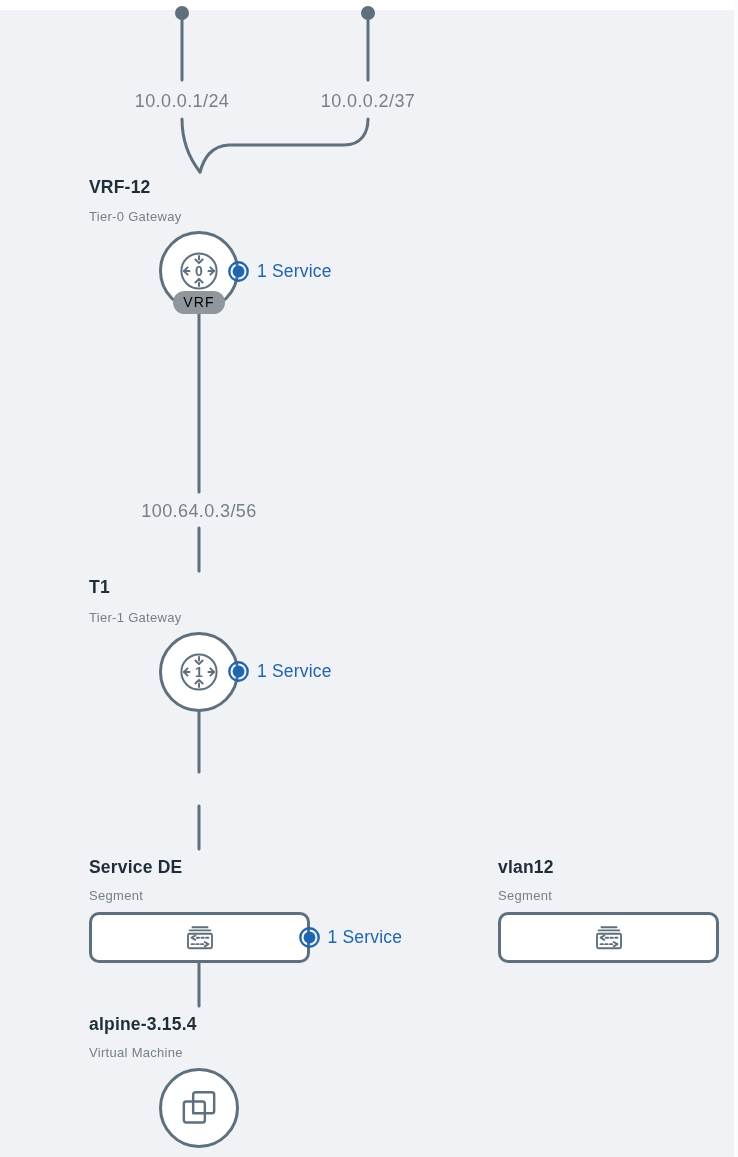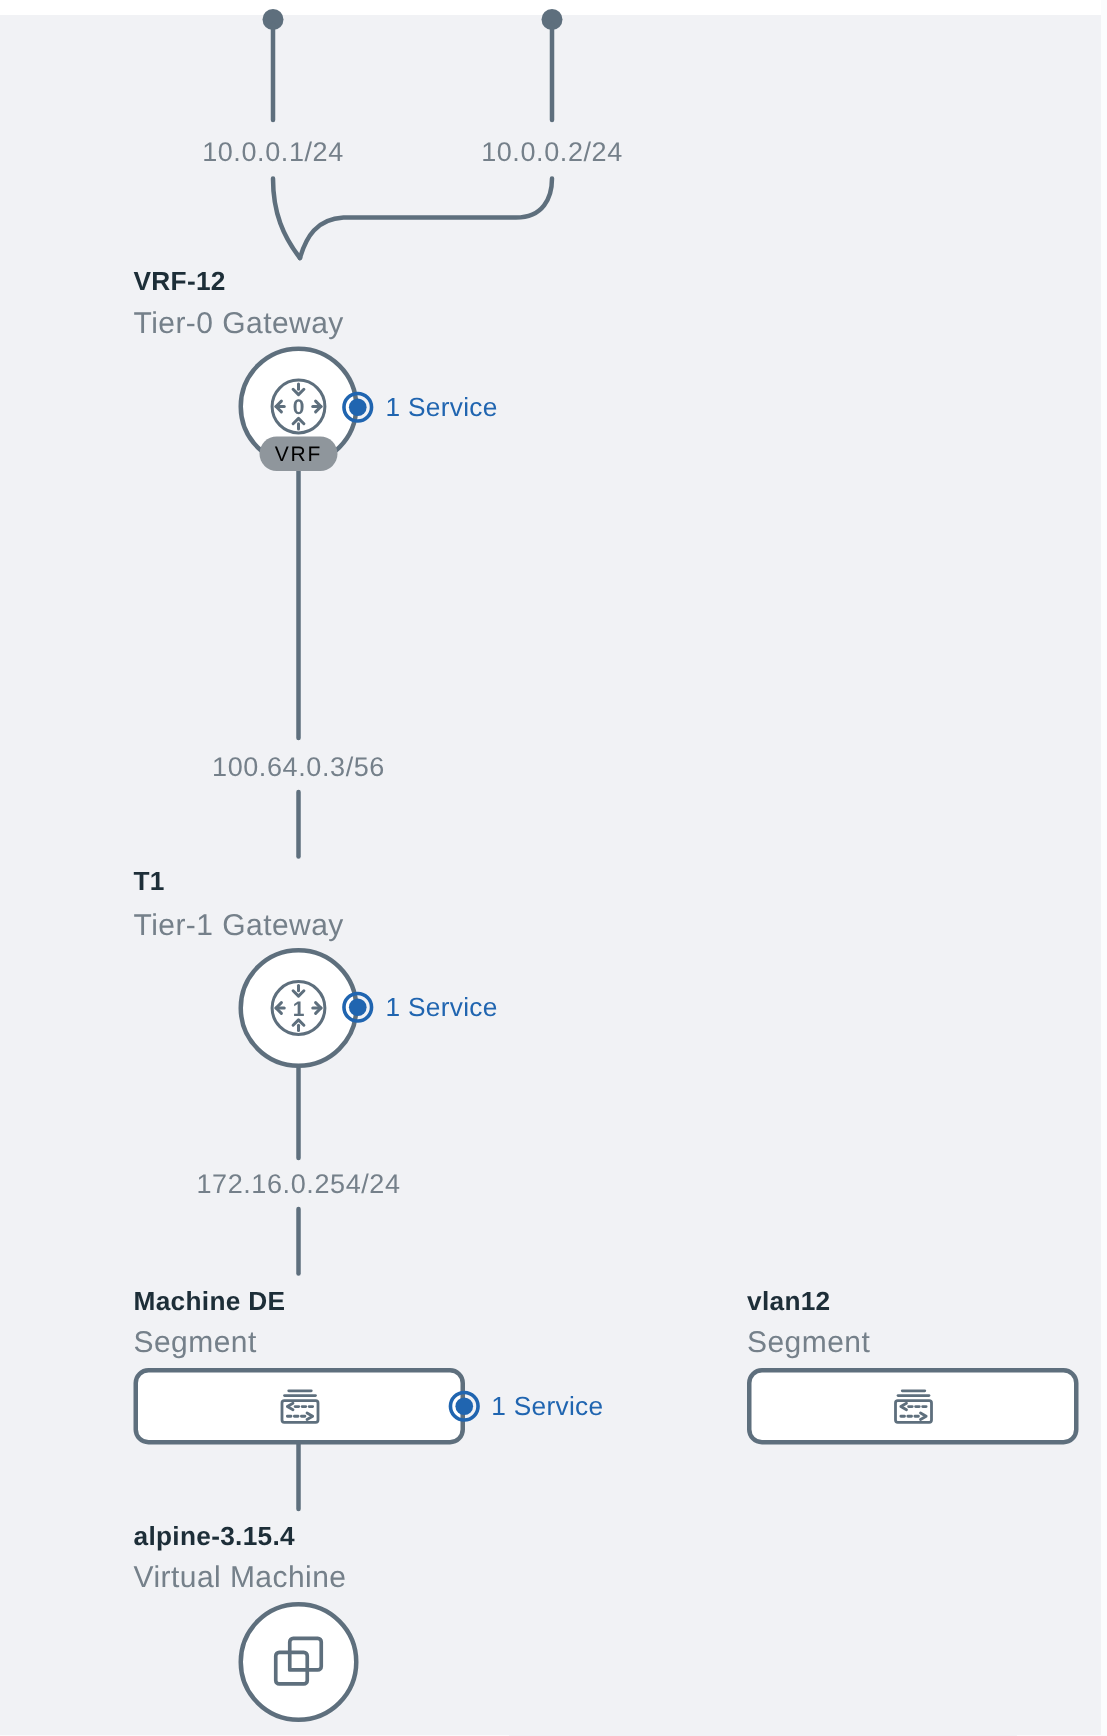--- a/index.html
+++ b/index.html
@@ -17,21 +17,21 @@
   .top-strip{position:absolute;left:0;top:0;width:738px;height:10px;background:#ffffff;}
   .right-gutter{position:absolute;right:0;top:0;width:4px;height:1157px;background:#fbfcfd;}
   .connectors{position:absolute;left:0;top:0;color:var(--slate);pointer-events:none;}
   .connectors path{fill:none;stroke:currentColor;stroke-width:3;stroke-linecap:round;}
   .connectors circle{fill:currentColor;}
 
   .ctr{position:absolute;width:220px;text-align:left;}
   .link-label{position:absolute;width:220px;text-align:center;font-size:18px;
     line-height:22px;color:var(--muted-text);letter-spacing:.4px;}
   .node-title{font-size:17.5px;line-height:21px;font-weight:700;color:var(--title-text);letter-spacing:.2px;}
-  .node-sub{font-size:20px;line-height:19px;color:var(--muted-text);letter-spacing:.3px;}
+  .node-sub{font-size:13px;line-height:19px;color:var(--muted-text);letter-spacing:.3px;}
 
   .gw-circle{position:absolute;width:80px;height:80px;border:3px solid var(--slate);
     border-radius:50%;background:#fff;display:flex;align-items:center;justify-content:center;z-index:2;cursor:pointer;}
   .gw-icon{color:var(--slate);}
   .gw-icon .stroke{fill:none;stroke:currentColor;stroke-width:2;stroke-linecap:round;stroke-linejoin:round;}
   .gw-icon text{fill:currentColor;font:700 14px "Liberation Sans", sans-serif;}
 
   .vrf-badge{position:absolute;left:173px;top:291px;width:52px;height:23px;line-height:23px;
     text-align:center;background:var(--badge-gray);color:#000000;border-radius:12px;
     font-size:14px;letter-spacing:1.2px;z-index:3;}
@@ -67,21 +67,21 @@
     <path d="M182 119 C182 142 189 158 200 172"></path>
     <path d="M368 119 C368 132 362 145 344 145 L229 145 C211 146 204 158 200 172"></path>
     <path d="M199 313 V492"></path>
     <path d="M199 528 V571"></path>
     <path d="M199 712 V772"></path>
     <path d="M199 806 V849"></path>
     <path d="M199 963 V1006"></path>
   </svg>
 
   <div class="link-label" style="left:72px;top:90px;">10.0.0.1/24</div>
-  <div class="link-label" style="left:258px;top:90px;">10.0.0.2/24</div>
+  <div class="link-label" style="left:258px;top:90px;">10.0.0.2/37</div>
 
   <div class="ctr node-title" style="left:89px;top:177px;">VRF-12</div>
   <div class="ctr node-sub" style="left:89px;top:207px;">Tier-0 Gateway</div>
   <div class="gw-circle" style="left:159px;top:231px;">
     <svg class="gw-icon" width="40" height="40" viewBox="0 0 40 40">
       <circle class="stroke" cx="20" cy="20" r="17.6"></circle>
       <text x="20" y="20" text-anchor="middle" dominant-baseline="central">0</text>
       <path class="stroke" d="M20 5 V8.5"></path>
       <polyline class="stroke" points="16.4,8.5 20,12.1 23.6,8.5"></polyline>
       <path class="stroke" d="M20 35 V31.5"></path>
@@ -120,23 +120,22 @@
     </svg>
   </div>
   <div class="svc" style="left:227px;top:660px;">
     <svg width="23" height="23" viewBox="0 0 23 23">
       <circle class="ring" cx="11.5" cy="11.5" r="9.2"></circle>
       <circle class="dot" cx="11.5" cy="11.5" r="5.9"></circle>
     </svg>
     <span>1 Service</span>
   </div>
 
-  <div class="link-label" style="left:89px;top:778px;">172.16.0.254/24</div>
 
-  <div class="ctr node-title" style="left:89px;top:857px;">Machine DE</div>
+  <div class="ctr node-title" style="left:89px;top:857px;">Service DE</div>
   <div class="ctr node-sub" style="left:89px;top:886px;">Segment</div>
   <div class="seg-box" style="left:89px;top:912px;">
     <svg class="seg-icon" width="30" height="25" viewBox="0 0 32 26">
       <line class="s" x1="8" y1="2" x2="24" y2="2"></line>
       <line class="s" x1="5" y1="5.4" x2="27" y2="5.4"></line>
       <rect class="s" x="3.2" y="9" width="25.6" height="15.4" rx="1.6"></rect>
       <polyline class="s" points="11,10.9 7,13.2 11,15.5"></polyline>
       <line class="s dash" x1="12.5" y1="13.2" x2="25" y2="13.2"></line>
       <polyline class="s" points="21,17.8 25,20.1 21,22.4"></polyline>
       <line class="s dash" x1="7" y1="20.1" x2="19.5" y2="20.1"></line>

